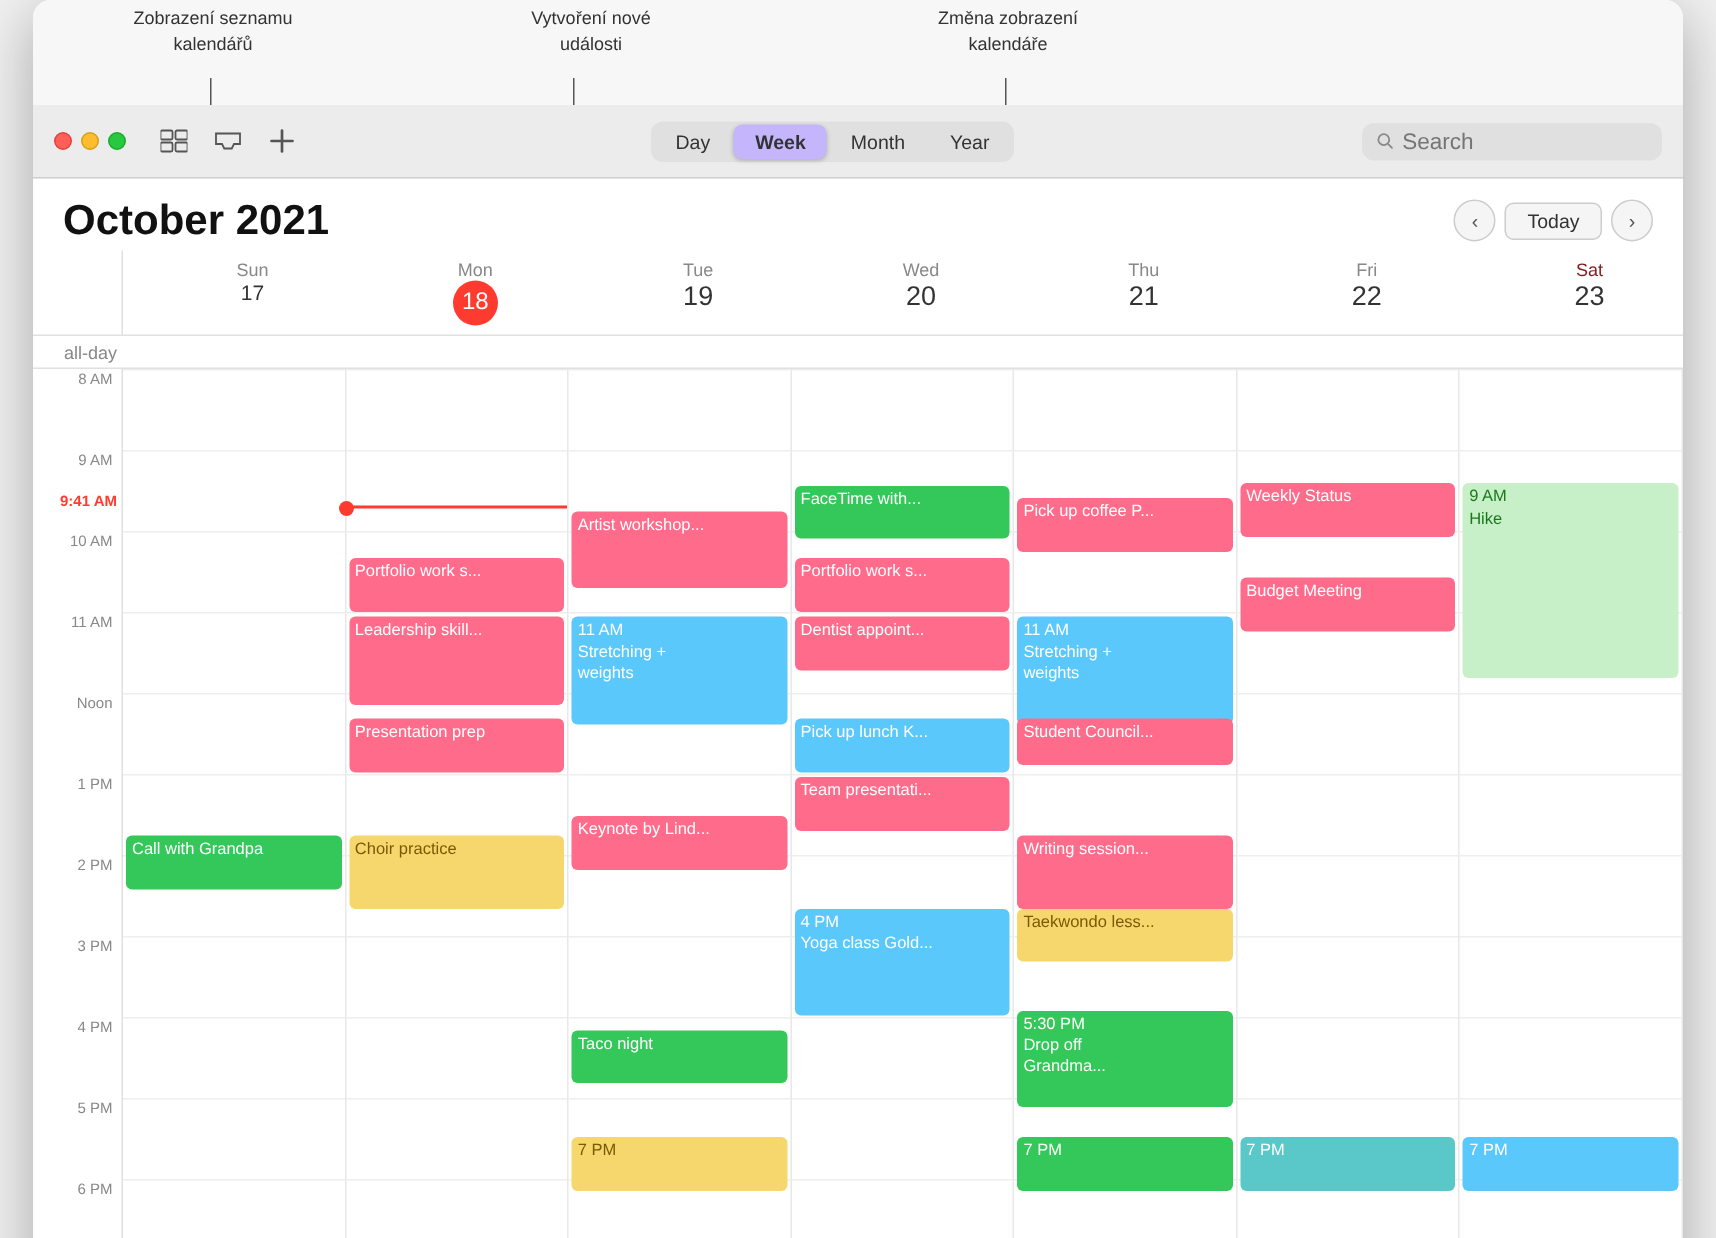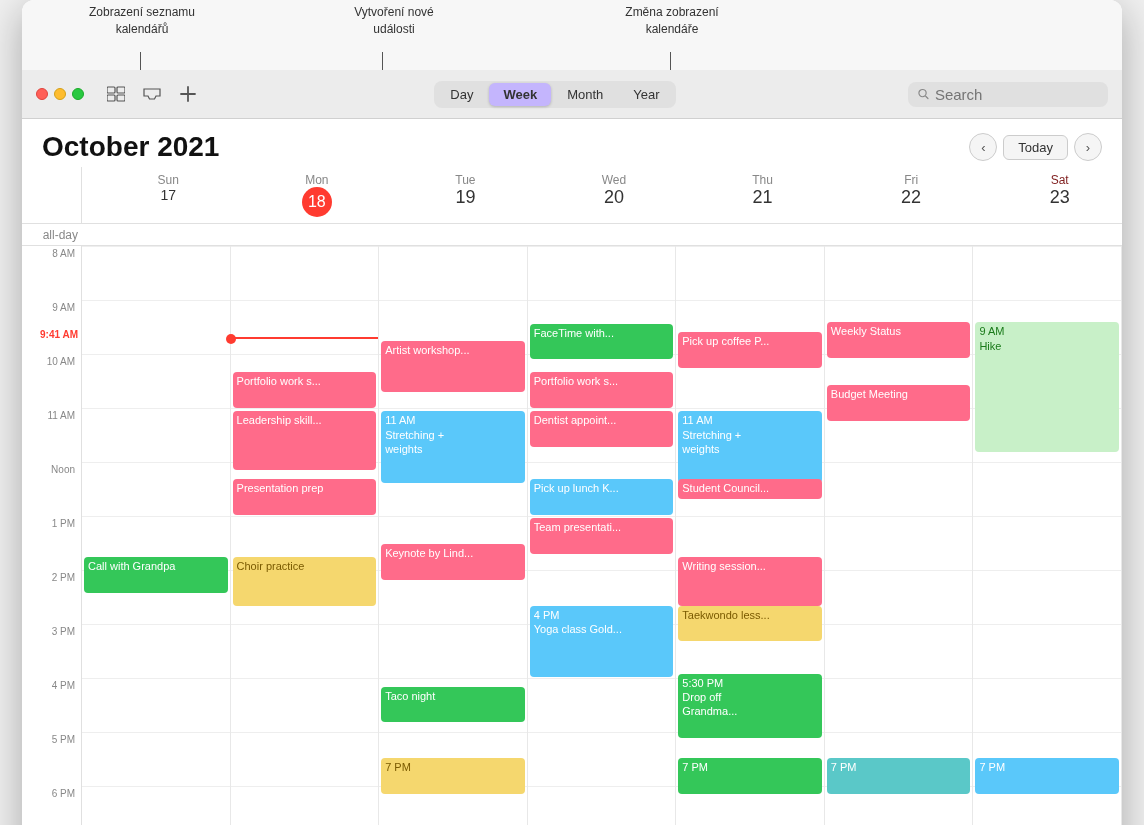--- a/index.html
+++ b/index.html
@@ -464,21 +464,21 @@
           <div class="hour-line" style="top: 270px;"></div>
           <div class="hour-line" style="top: 324px;"></div>
           <div class="hour-line" style="top: 378px;"></div>
           <div class="hour-line" style="top: 432px;"></div>
           <div class="hour-line" style="top: 486px;"></div>
           <div class="hour-line" style="top: 540px;"></div>
           <div class="event event-pink" style="top: 76.464px; height: 35.64px; min-height: 16px; white-space: pre-line; margin-top: 10px;">Pick up coffee P...</div>
           <div class="event event-blue" style="top: 165.24px; height: 71.28px; min-height: 16px; white-space: pre-line;">11 AM
 Stretching +
 weights</div>
-          <div class="event event-pink" style="top: 233.28px; height: 20px; min-height: 16px; white-space: pre-line;">Student Council...</div>
+          <div class="event event-pink" style="top: 233.28px; height: 31px; min-height: 16px; white-space: pre-line;">Student Council...</div>
           <div class="event event-pink" style="top: 311.04px; height: 48.6px; min-height: 16px; white-space: pre-line;">Writing session...</div>
           <div class="event event-yellow" style="top: 359.64px; height: 35.64px; min-height: 16px; white-space: pre-line;">Taekwondo less...</div>
           <div class="event event-green" style="top: 427.68px; height: 64.8px; min-height: 16px; white-space: pre-line;">5:30 PM
 Drop off
 Grandma...</div>
           <div class="event event-green" style="top: 511.92px; height: 35.64px; min-height: 16px; white-space: pre-line;">7 PM</div>
         </div>
         <div class="day-col" style="height: 648px; position: relative;">
           <div class="hour-line" style="top: 0px;"></div>
           <div class="hour-line" style="top: 54px;"></div>

